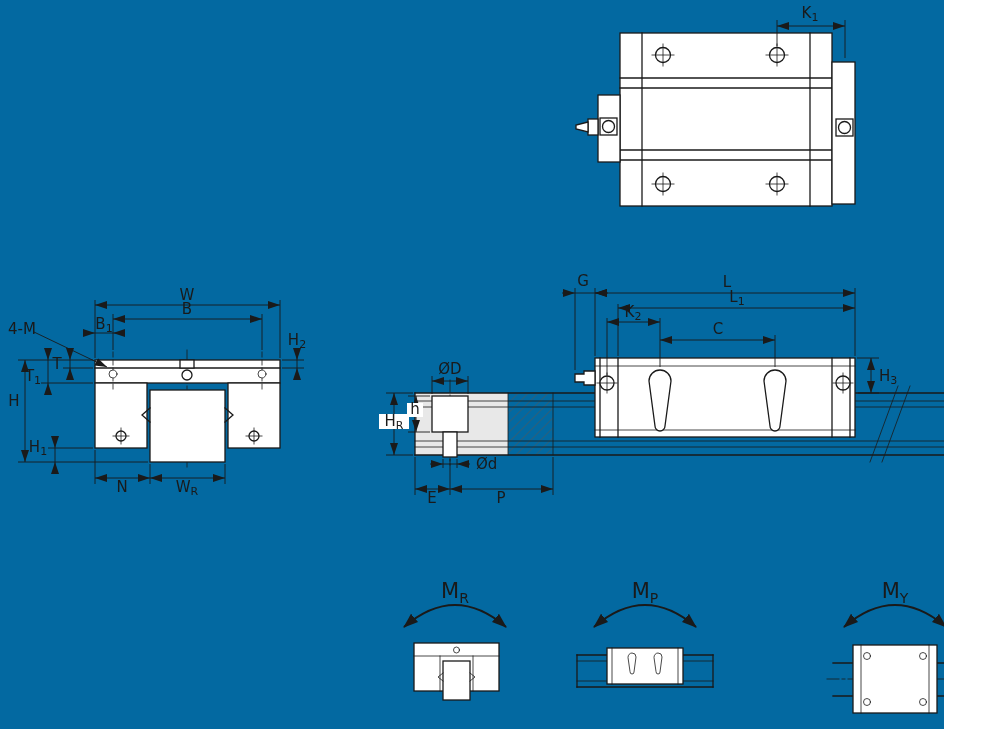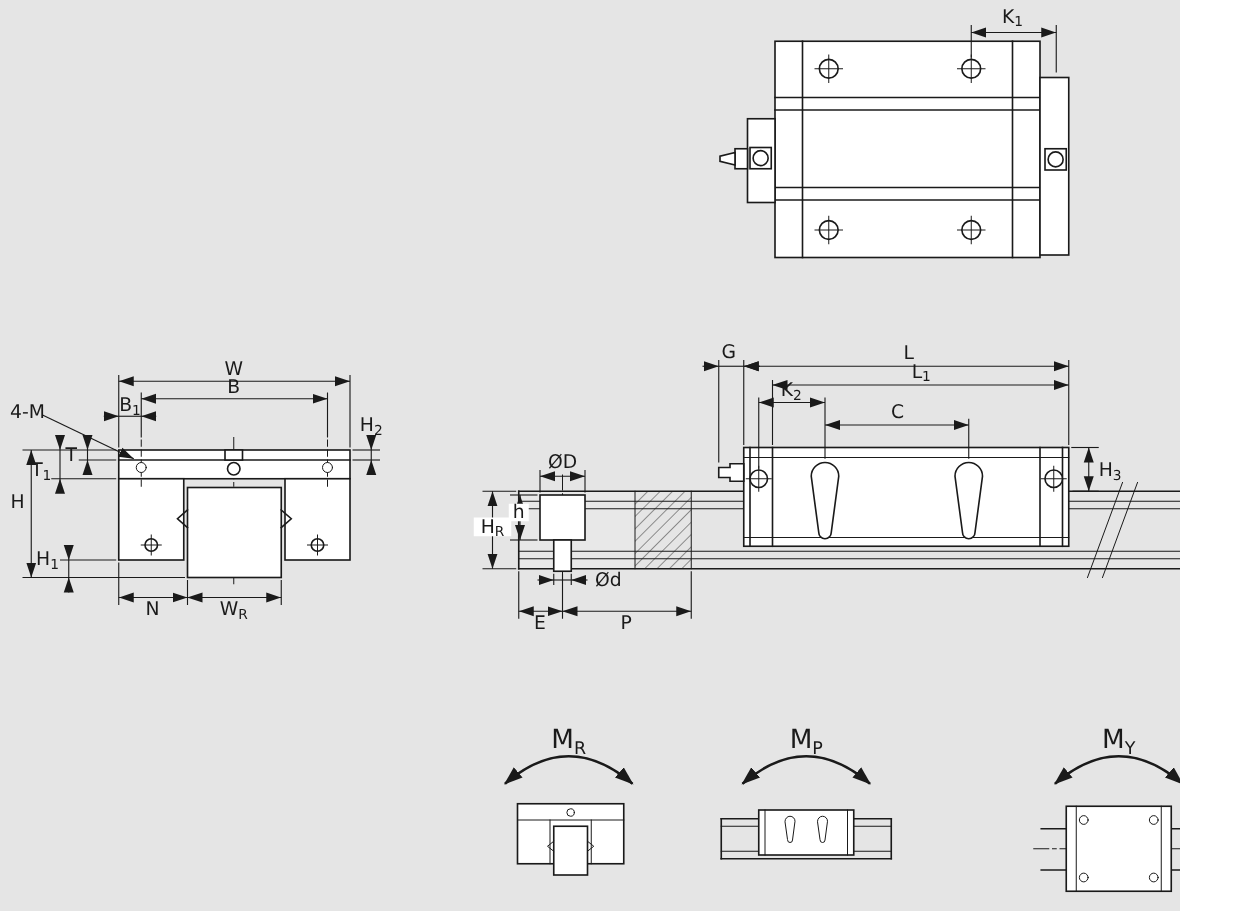--- a/index.html
+++ b/index.html
@@ -1,16 +1,16 @@
 <!DOCTYPE html>
 <html><head>
 <meta charset="utf-8">
 <style>
   html,body { margin:0; padding:0; background:#ffffff; }
-  .stage { width:944px; height:729px; position:relative; background:#e5e5e5; overflow:hidden; }
+  .stage { width:944px; height:729px; position:relative; background:#0369a1; overflow:hidden; }
   svg { display:block; }
   .obj  { stroke:#1a1a1a; stroke-width:1.3; fill:none; stroke-linecap:square; }
   .fillw{ fill:#ffffff; }
   .thin { stroke-width:0.8; }
   .dim  { stroke:#1a1a1a; stroke-width:0.9; fill:none; }
   .cl   { stroke:#1a1a1a; stroke-width:0.8; fill:none; stroke-dasharray:12 3 3 3; }
   .dash { stroke-dasharray:5 3; }
   .gray { fill:#e8e8e8; stroke:none; }
   .wbg  { fill:#ffffff; stroke:none; }
   .moment-arc { stroke:#1a1a1a; stroke-width:2; fill:none; }

